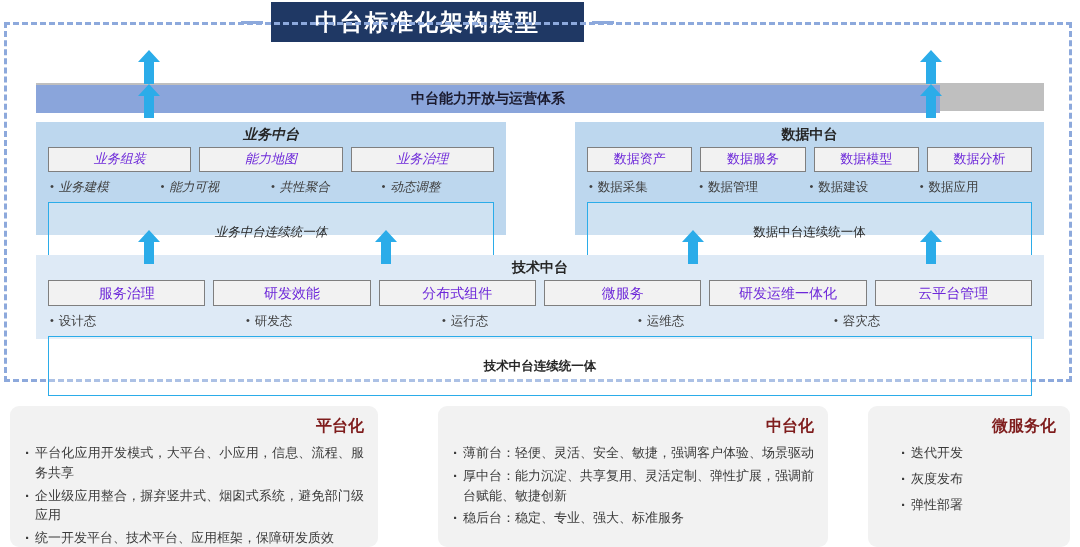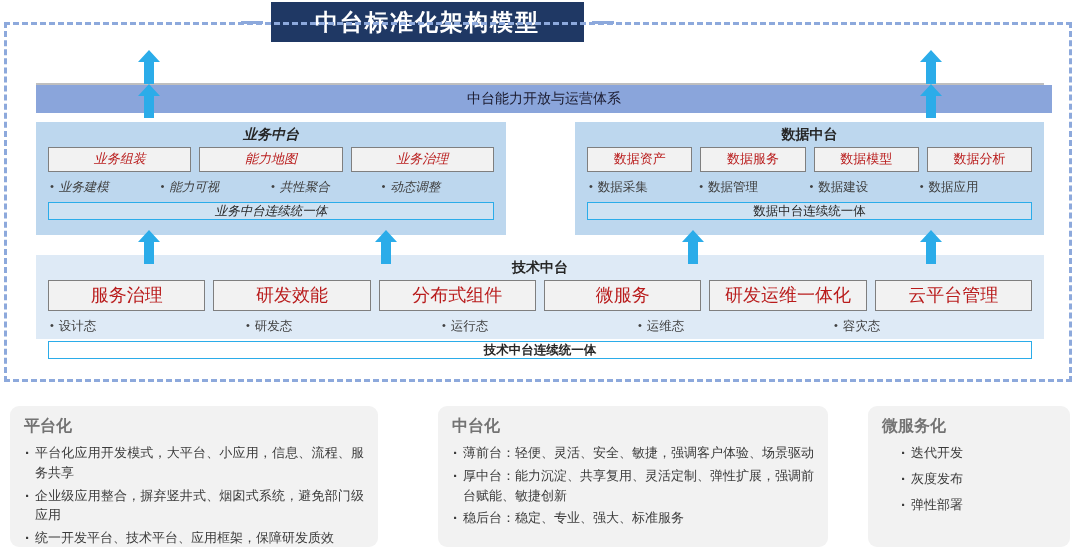--- a/index.html
+++ b/index.html
@@ -39,67 +39,67 @@
 
   
   .channel-bar{
     position:absolute;left:36px;top:51px;width:1008px;height:28px;
     background:#BFBFBF;color:#262626;
     display:flex;align-items:center;justify-content:center;
     font-size:14px;
     margin-top:32px;
   }
   .capability-bar{
-    position:absolute;left:36px;top:85px;width:1016px;height:28px;
+    position:absolute;left:36px;top:85px;width:904px;height:28px;
     background:#8AA5DB;color:#1A1A2E;
     display:flex;align-items:center;justify-content:center;
-    font-size:14px;font-weight:normal;
+    font-size:14px;font-weight:bold;
   }
 
   
   .panel{
     position:absolute;background:#BDD7EE;box-sizing:border-box;
     padding:0;
   }
   #panel-biz{left:36px;top:122px;width:470px;height:113px;font-style:italic;}
   #panel-data{left:575px;top:122px;width:469px;height:113px;}
 
   .panel-title{
     text-align:center;font-size:14px;font-weight:bold;color:#262626;
     margin-top:4px;margin-bottom:4px;line-height:1.2;
   }
   .chip-row{
     display:flex;gap:8px;padding:0 12px;
   }
   .chip{
     flex:1 1 0;background:#F2F2F2;border:1px solid #7F7F7F;
-    text-align:center;font-size:13px;color:#b91c1c;
+    text-align:center;font-size:13px;color:#6d28d9;
     padding:3px 0;line-height:1.3;white-space:nowrap;
     box-sizing:border-box;
   }
   .bullet-row{
     display:flex;padding:0 14px;margin-top:7px;margin-bottom:6px;justify-content:space-between;
   }
   .bullet{
     flex:1 1 0;font-size:12.5px;color:#404040;white-space:nowrap;
     text-align:left;
   }
   .bullet .dot{margin-right:5px;font-size:11px;vertical-align:1px;}
   .continuum{
     margin:0 12px;border:1px solid #2BACE9;background:rgba(255,255,255,0.28);
     text-align:center;font-size:12.5px;color:#262626;
-    padding:0 0;line-height:1.3;box-sizing:border-box;
+    padding:21px 0;line-height:1.3;box-sizing:border-box;
   }
 
   
   #panel-tech{
     position:absolute;left:36px;top:255px;width:1008px;height:84px;
     background:#DEEAF6;box-sizing:border-box;
   }
-  #panel-tech .chip{font-size:18px;}
+  #panel-tech .chip{font-size:14px;}
   #panel-tech .continuum{font-weight:bold;}
 
   
   .arrow{
     position:absolute;width:22px;height:34px;
   }
   .arrow svg{display:block;}
 
   
   .cards{
@@ -107,21 +107,21 @@
   }
   .card{
     position:absolute;top:0;background:#F2F2F2;border-radius:9px;
     box-sizing:border-box;padding:10px 14px 8px 14px;height:141px;
     overflow:hidden;
   }
   #card-0{left:10px;width:368px;}
   #card-1{left:438px;width:390px;}
   #card-2{left:868px;width:202px;}
   .card-title{
-    text-align:left;color:#737373;font-size:16px;font-weight:bold;
+    text-align:right;color:#7f1d1d;font-size:16px;font-weight:bold;
     margin-bottom:8px;line-height:1.2;
   }
   .card-list{list-style:none;margin:0;padding:0;}
   .card-list li{
     position:relative;padding-left:11px;margin-bottom:3px;
     font-size:13px;line-height:1.52;color:#3B3B3B;
     text-align:justify;
   }
   .card-list li:before{
     content:"\00B7";position:absolute;left:1px;top:-1px;

